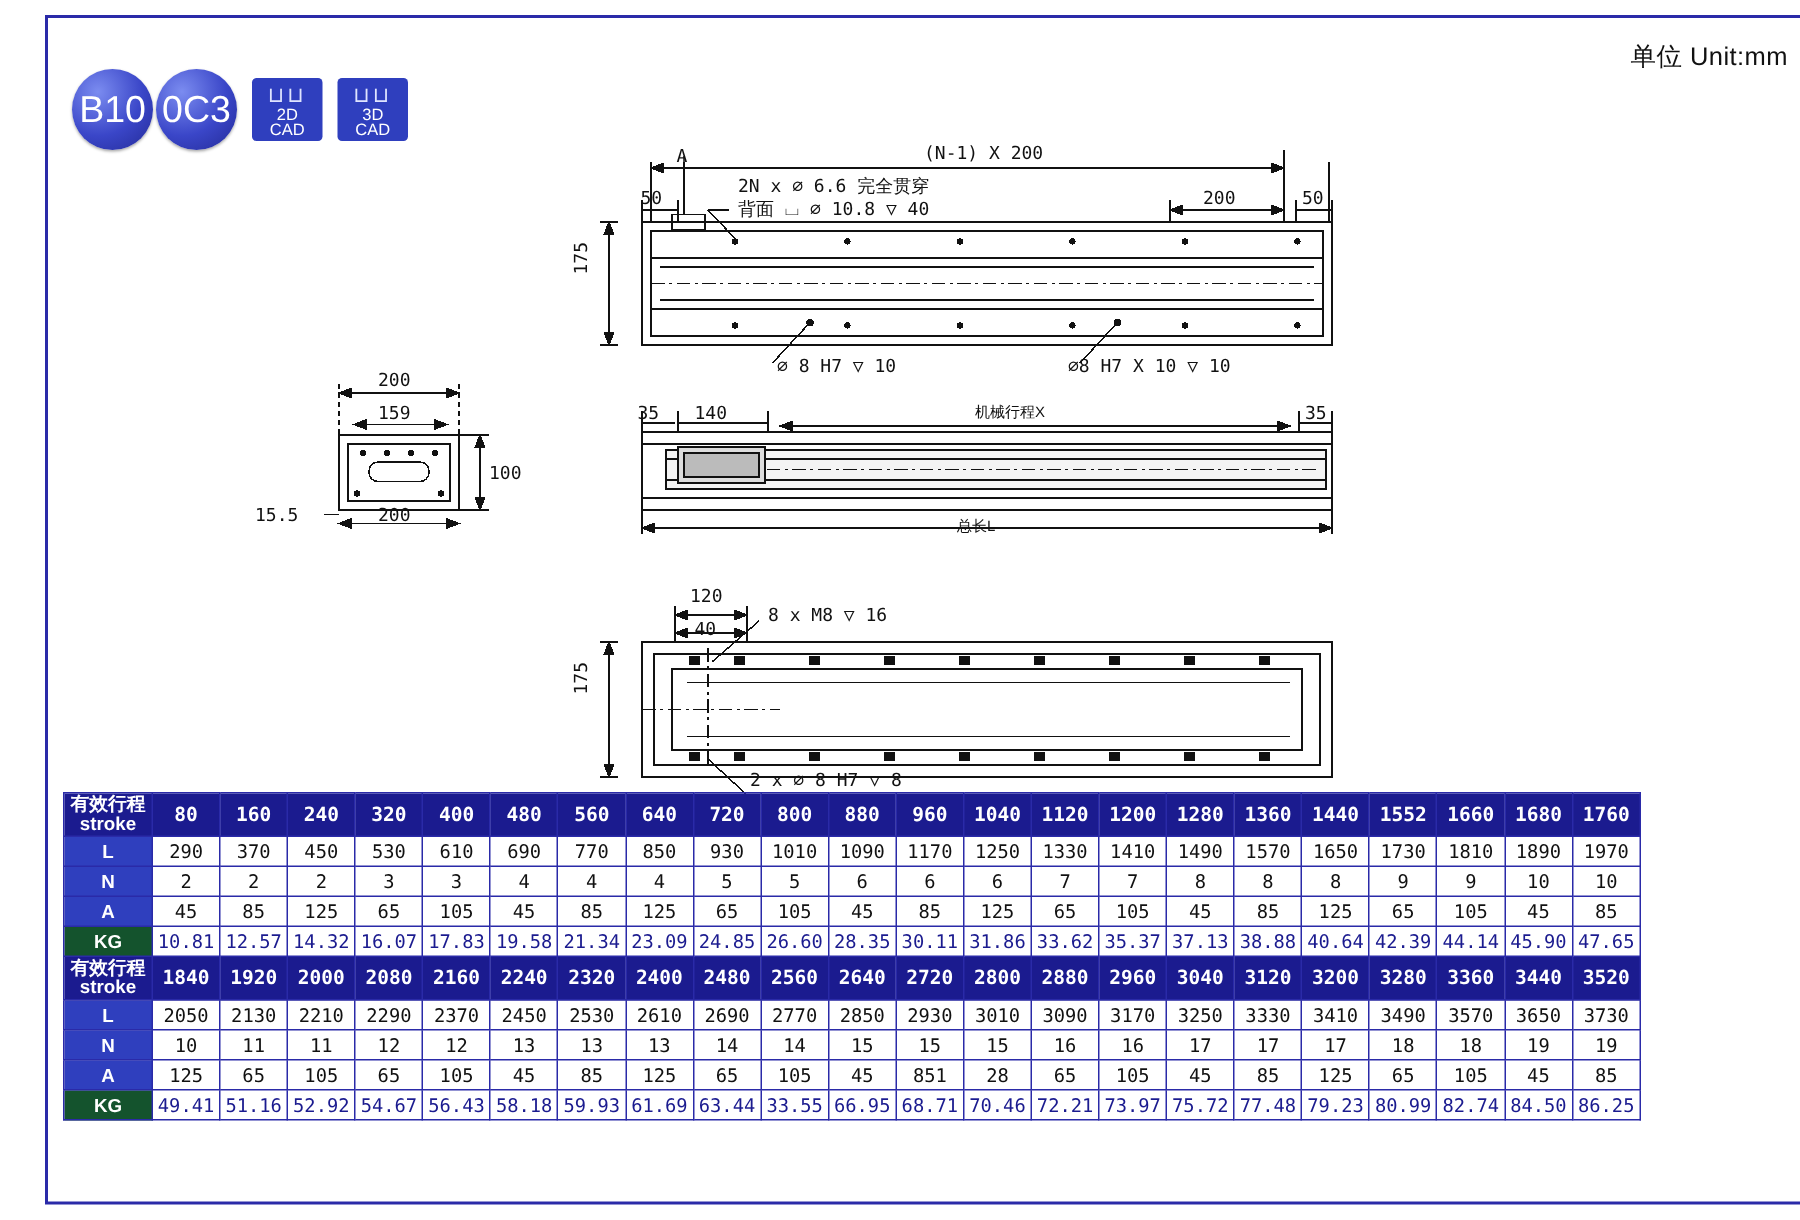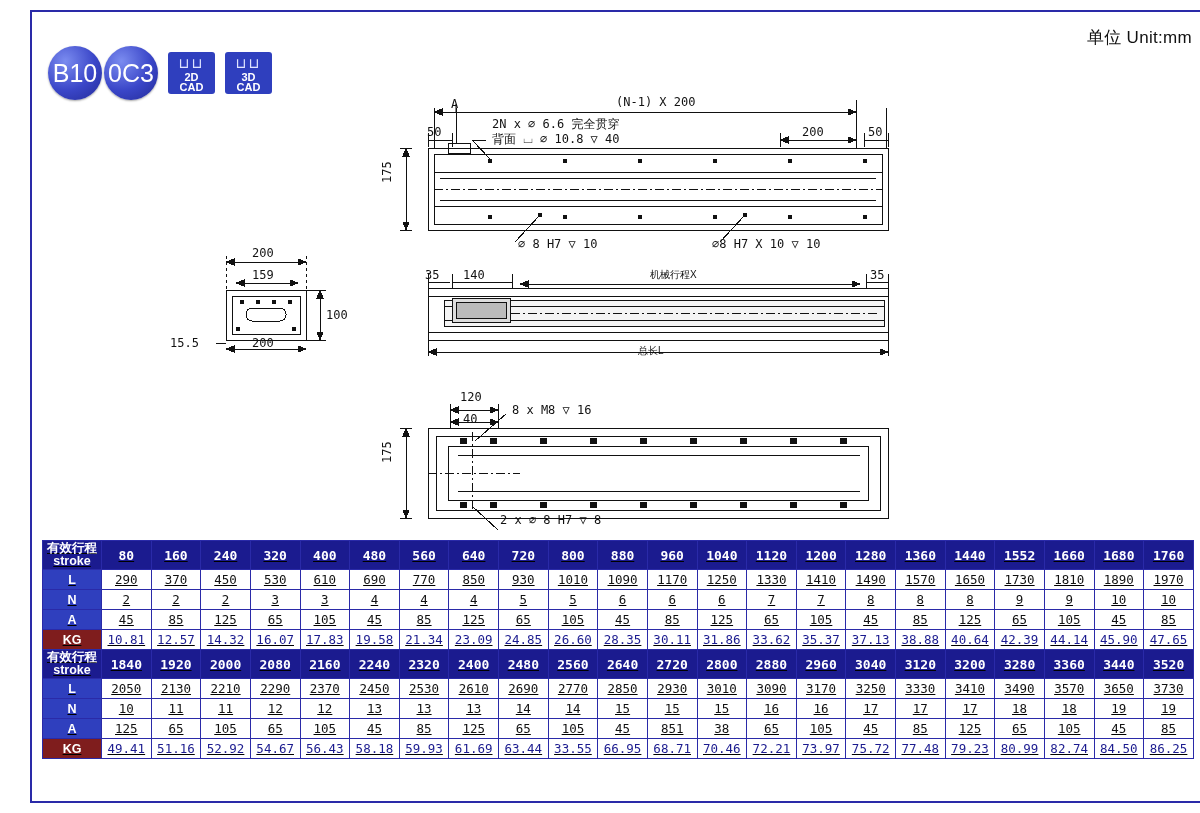--- a/index.html
+++ b/index.html
@@ -8,35 +8,35 @@
   #frame{position:absolute;left:10px;top:10px;width:1180px;height:793px;border:2px solid #2a2aa8;box-sizing:border-box;}
   .unit{position:absolute;right:28px;top:26px;font-size:17px;color:#111;letter-spacing:.3px;}
   
   .badge-wrap{position:absolute;left:28px;top:46px;display:flex;align-items:center;}
   .ball{width:54px;height:54px;border-radius:50%;background:radial-gradient(circle at 32% 28%,#7b8cf0 0%,#3a46c8 55%,#232a96 100%);
         color:#fff;font-size:25px;display:flex;align-items:center;justify-content:center;letter-spacing:0px;box-shadow:0 1px 2px rgba(0,0,0,.35);}
   .ball+.ball{margin-left:2px;}
   .model-text{font-size:23px;color:#111;margin-left:10px;}
   .cadbtn{width:47px;height:42px;background:#2f3fbe;border-radius:3px;margin-left:10px;position:relative;color:#fff;}
   .cadbtn .glyph{position:absolute;top:3px;left:0;width:100%;text-align:center;font-size:14px;letter-spacing:2px;color:#dfe4ff;}
-  .cadbtn .lbl{position:absolute;bottom:2px;left:0;width:100%;text-align:center;font-size:11px;font-weight:bold;}
+  .cadbtn .lbl{position:absolute;bottom:2px;left:0;width:100%;text-align:center;font-size:11px;font-weight:normal;}
   .cadbtn .lbl .d{display:block;line-height:10px;}
   
   #draw{position:absolute;left:0;top:0;width:1200px;height:813px;pointer-events:none;}
   .dimtext{position:absolute;font-family:"DejaVu Sans Mono",monospace;font-size:12px;color:#111;white-space:nowrap;}
   .dimtext.cn{font-family:"Liberation Sans",sans-serif;font-size:10px;}
   
-  #table{position:absolute;left:22px;top:540px;width:1152px;text-decoration:underline;}
+  #table{position:absolute;left:22px;top:528px;width:1052px;}
   table{border-collapse:collapse;width:100%;font-family:"DejaVu Sans Mono",monospace;}
   td,th{border:1px solid #2a2aa8;text-align:center;font-size:12.5px;padding:0;height:19px;color:#111;}
   tr.hdr td{background:#1b1b8f;color:#fff;font-weight:bold;font-size:13px;height:28px;}
   tr.hdr td.rowlab{font-family:"Liberation Sans",sans-serif;font-size:12.5px;line-height:13px;}
   td.rowlab{background:#2f3fbe;color:#fff;font-family:"Liberation Sans",sans-serif;font-weight:bold;width:58px;}
   td.kg{color:#1b1b8f;}
-  tr.kgrow td.rowlab{background:#7f1d1d;}
+  tr.kgrow td.rowlab{background:#14532d;}
   .note{position:absolute;left:30px;top:782px;font-size:14px;color:#d01a1a;font-weight:bold;}
 </style>
 </head>
 <body>
 
 <div id="page">
   <div id="frame"></div>
 
   <div class="unit">单位 Unit:mm</div>
 
@@ -476,21 +476,21 @@
             <td>105</td>
             <td>65</td>
             <td>105</td>
             <td>45</td>
             <td>85</td>
             <td>125</td>
             <td>65</td>
             <td>105</td>
             <td>45</td>
             <td>851</td>
-            <td>38</td>
+            <td>28</td>
             <td>65</td>
             <td>105</td>
             <td>45</td>
             <td>85</td>
             <td>125</td>
             <td>65</td>
             <td>105</td>
             <td>45</td>
             <td>85</td>
           </tr>

